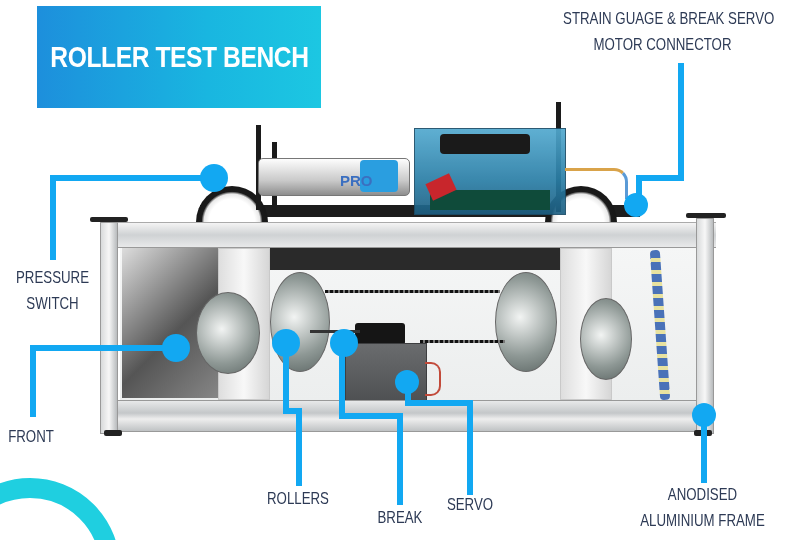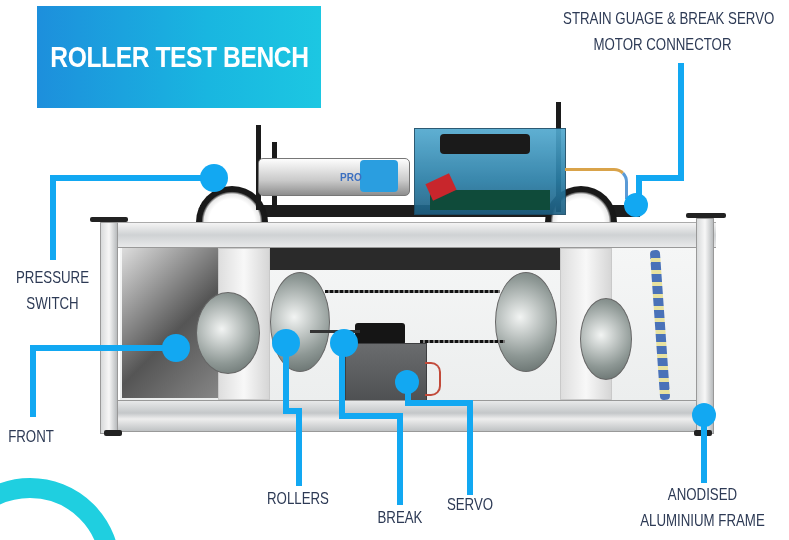--- a/index.html
+++ b/index.html
@@ -75,21 +75,21 @@
   <div class="abs cap" style="left:694px;top:430px;width:18px;height:6px;"></div>
 
   <div class="abs chassis"></div>
   <div class="abs wheel" style="left:196px;top:186px;width:72px;height:72px;clip-path:inset(0 0 50% 0);"></div>
   <div class="abs wheel" style="left:545px;top:186px;width:72px;height:72px;clip-path:inset(0 0 50% 0);"></div>
   <div class="abs rod" style="left:256px;top:125px;height:85px;"></div>
   <div class="abs rod" style="left:272px;top:142px;height:68px;"></div>
   <div class="abs rod" style="left:556px;top:102px;height:110px;"></div>
   <div class="abs battery"></div>
   <div class="abs blue-band"></div>
-  <span class="abs" style="left:340px;top:172px;font-size:10px;color:#3b6fc0;font-weight:bold;text-align:center;">PRO</span>
+  <span class="abs" style="left:340px;top:172px;font-size:15px;color:#3b6fc0;font-weight:bold;text-align:center;">PRO</span>
   <div class="abs elec-box"></div>
   <div class="abs elec-top"></div>
   <div class="abs pcb"></div>
   <div class="abs" style="left:428px;top:178px;width:26px;height:18px;background:#c8262c;transform:rotate(-25deg);"></div>
   <div class="abs" style="left:565px;top:168px;width:60px;height:28px;border-top:3px solid #d9a34a;border-right:3px solid #5a9ad6;border-radius:0 14px 0 0;"></div>
 </div>
 
 <div class="line" style="left:678px;top:63px;width:6px;height:115px;"></div>
 <div class="line" style="left:636px;top:175px;width:48px;height:6px;"></div>
 <div class="line" style="left:636px;top:175px;width:6px;height:28px;"></div>

